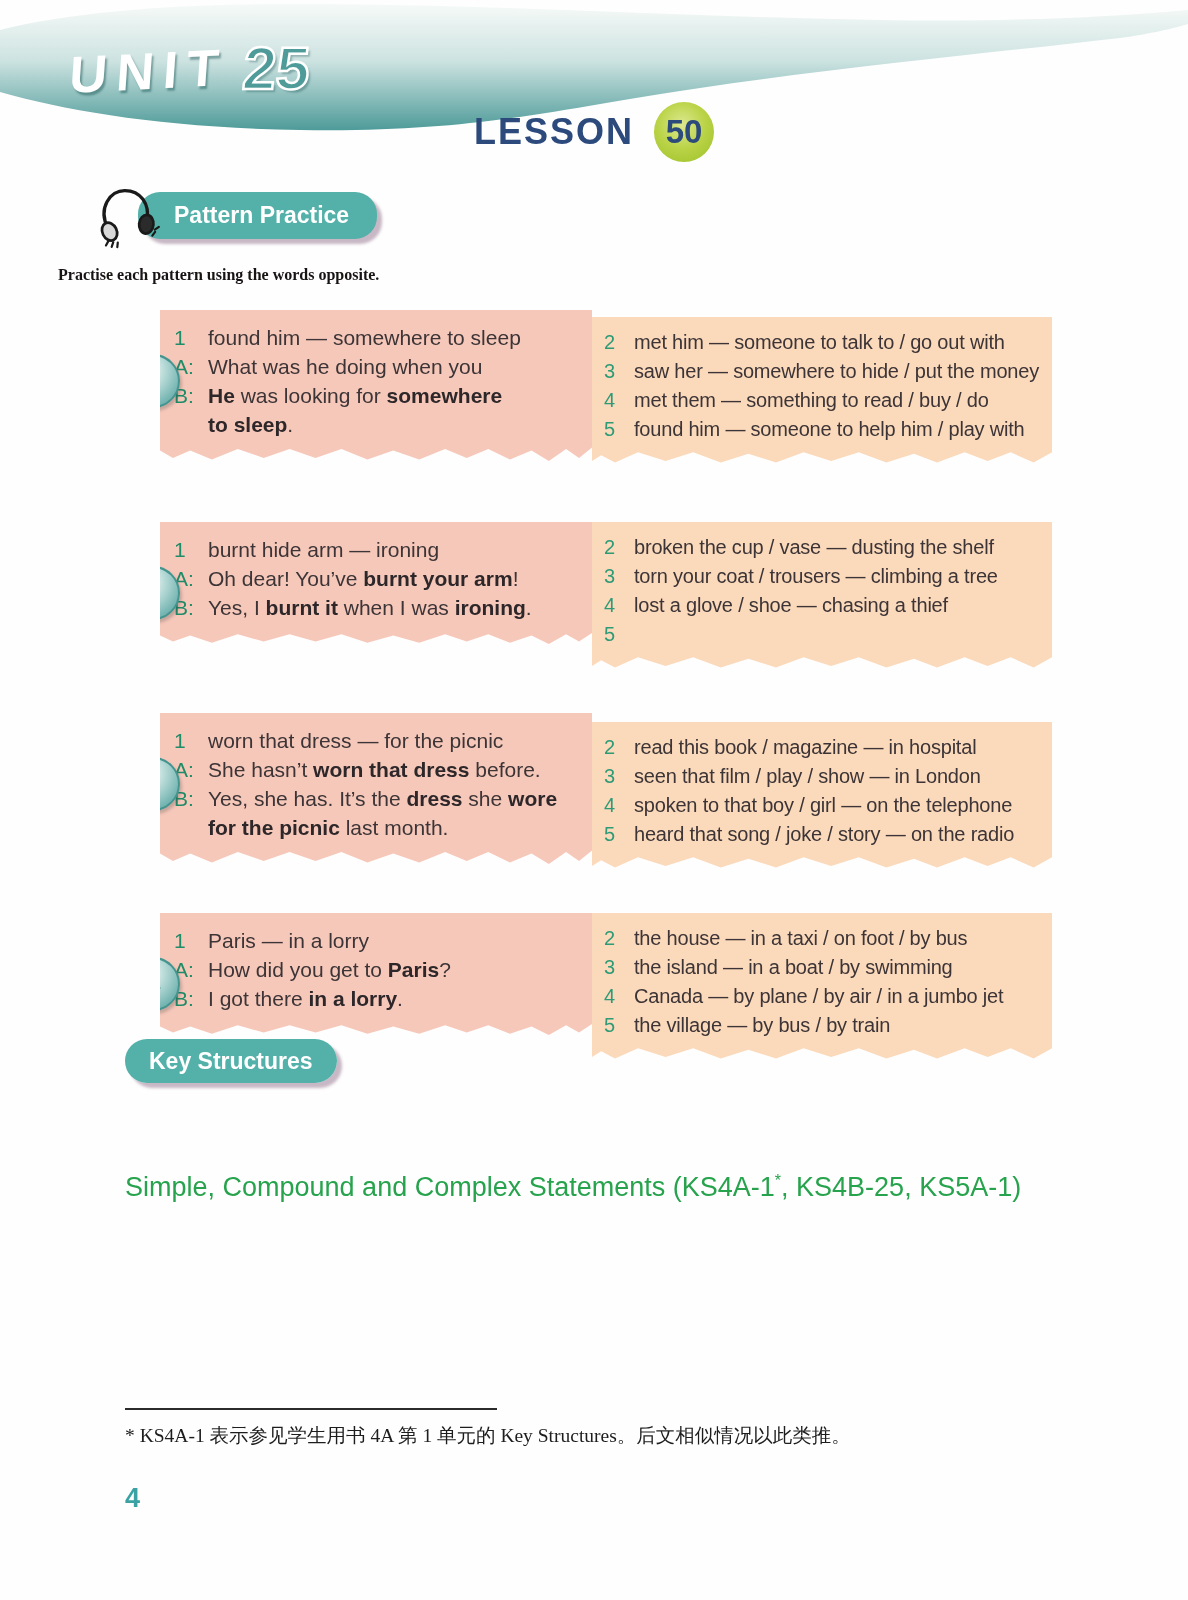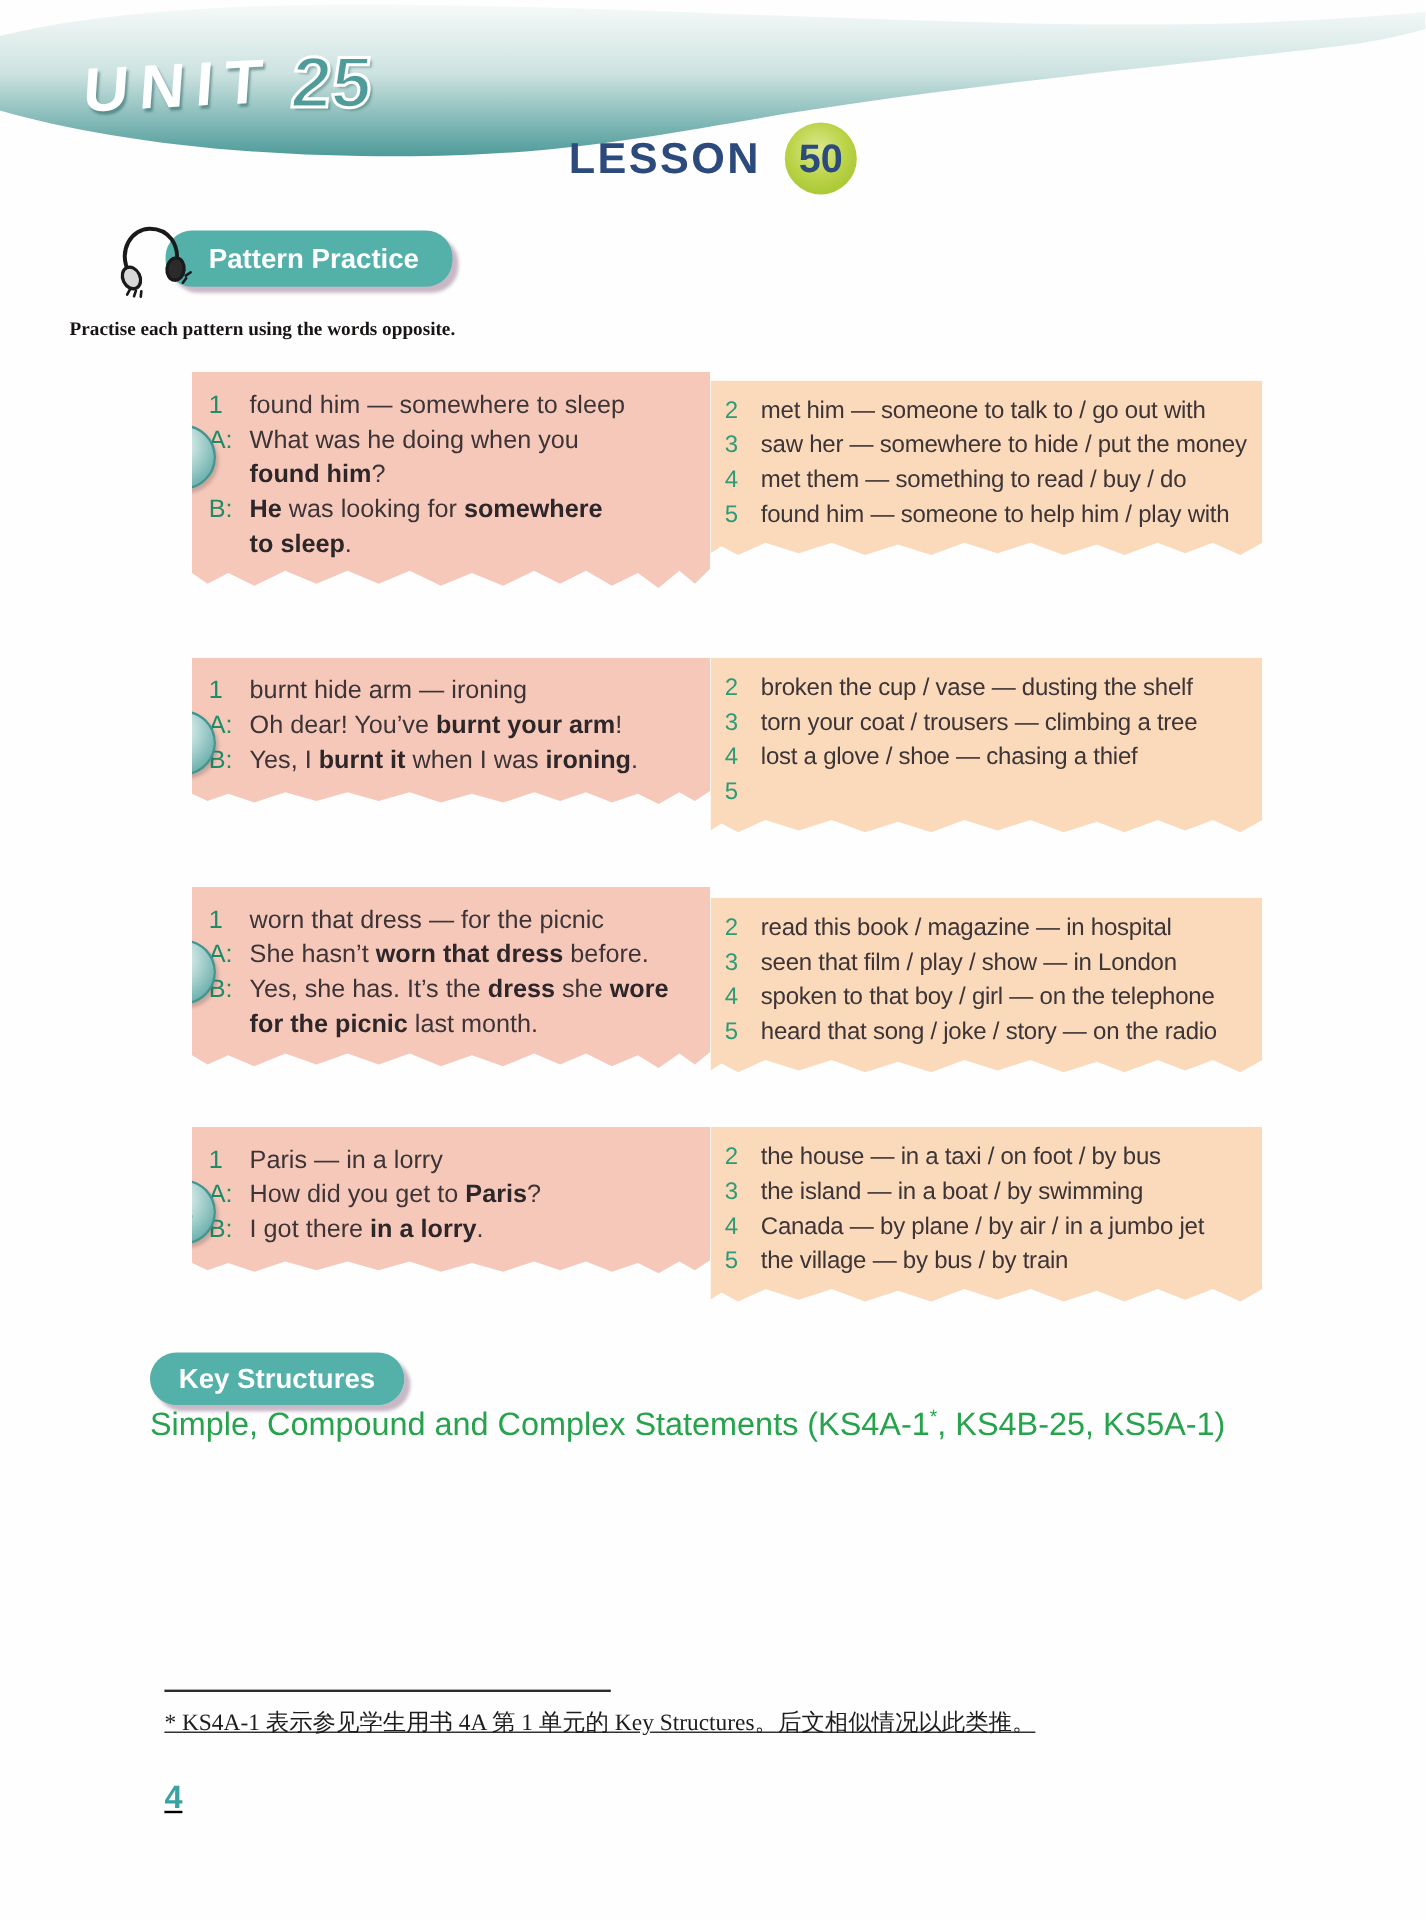--- a/index.html
+++ b/index.html
@@ -37,21 +37,21 @@
   }
 
   
   .pp-badge-row { display:flex; align-items:center; margin:6px 0 0 92px; height:66px; }
   .headphones { margin-right:-20px; position:relative; z-index:2; transform:rotate(-8deg); }
   .pill {
     background:var(--badge-teal,#54b1a9); color:#fff; font-weight:700; font-size:23px;
     padding:10px 28px 10px 36px; border-radius:22px;
     box-shadow:5px 5px 3px #c8b8c5;
   }
-  .key-pill-wrap { position:absolute; top:1136px; left:125px; }
+  .key-pill-wrap { position:absolute; top:1048px; left:125px; }
   .key-pill-wrap .pill { padding:9px 24px; }
 
   .instruction {
     margin:18px 0 0 58px;
     font-family:"Liberation Serif", serif; font-weight:700;
     font-size:16px; color:#171413;
   }
 
   
   #blocks { margin:26px 0 0 160px; width:900px; }
@@ -88,21 +88,21 @@
           color:var(--list-number-green,#2e9b76); }
 
   
   .ks-heading {
     position:absolute; top:1172px; left:125px; margin:0;
     font-size:27px; font-weight:400; color:var(--heading-green,#26a34c);
   }
   .ks-heading sup { font-size:16px; }
 
   
-  footer { position:absolute; top:1408px; left:137px;text-decoration:underline; }
+  footer { position:absolute; top:1408px; left:125px; }
   .rule { width:372px; border-top:2px solid #2b2b2b; margin-bottom:12px; }
   .note { font-family:"Liberation Serif", serif; font-size:19.5px; color:#1d1d1d; margin:0; }
   .page-num { margin-top:34px; font-size:27px; font-weight:700;
               color:var(--page-number-teal,#3aa2a2); }
 </style>
 </head>
 <body>
 
 <div class="page">
 
@@ -157,24 +157,20 @@
       <div class="rows">
             <div class="drow">
               <span class="dlabel">1</span>
               <span class="dtext"><span>found him — somewhere to sleep</span></span>
             </div>
             <div class="drow">
               <span class="dlabel">A:</span>
               <span class="dtext"><span>What was he doing when you</span></span>
             </div>
             <div class="drow">
-              <span class="dlabel"></span>
-              <span class="dtext"><b>found him</b><span>?</span></span>
-            </div>
-            <div class="drow">
               <span class="dlabel">B:</span>
               <span class="dtext"><b>He</b><span> was looking for </span><b>somewhere</b></span>
             </div>
             <div class="drow">
               <span class="dlabel"></span>
               <span class="dtext"><b>to sleep</b><span>.</span></span>
             </div>
           </div>
     </div>
     <div class="panel panel-right">

